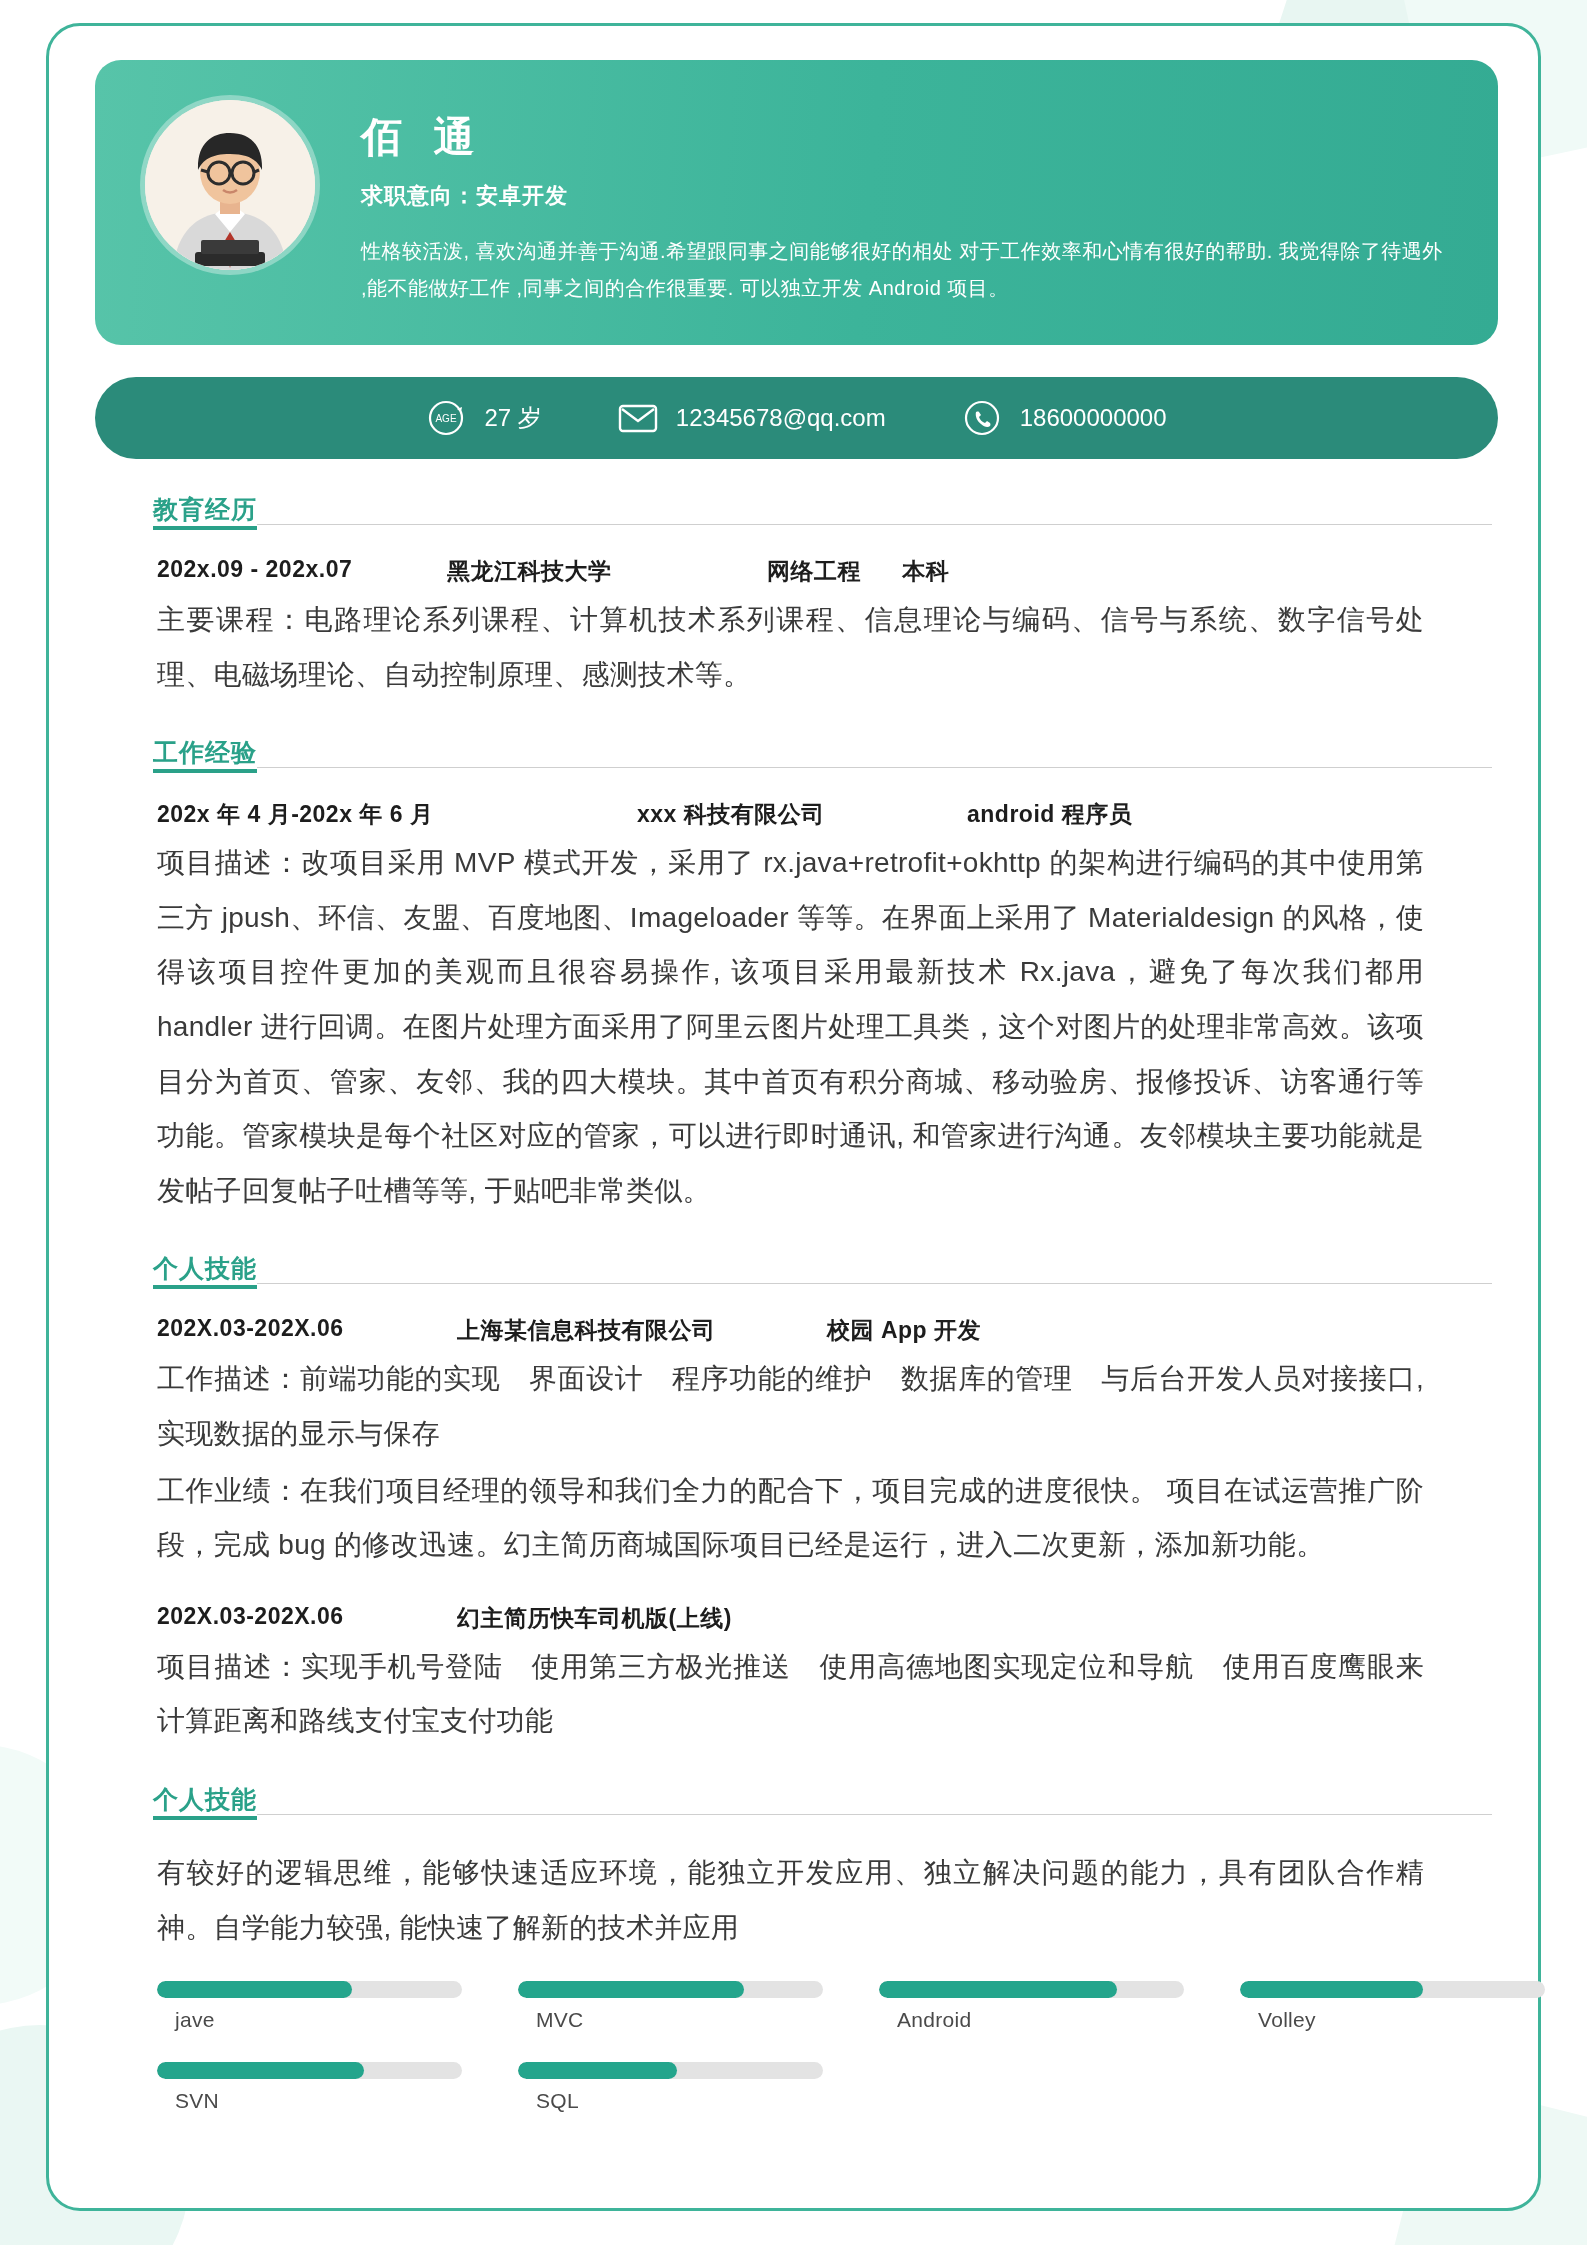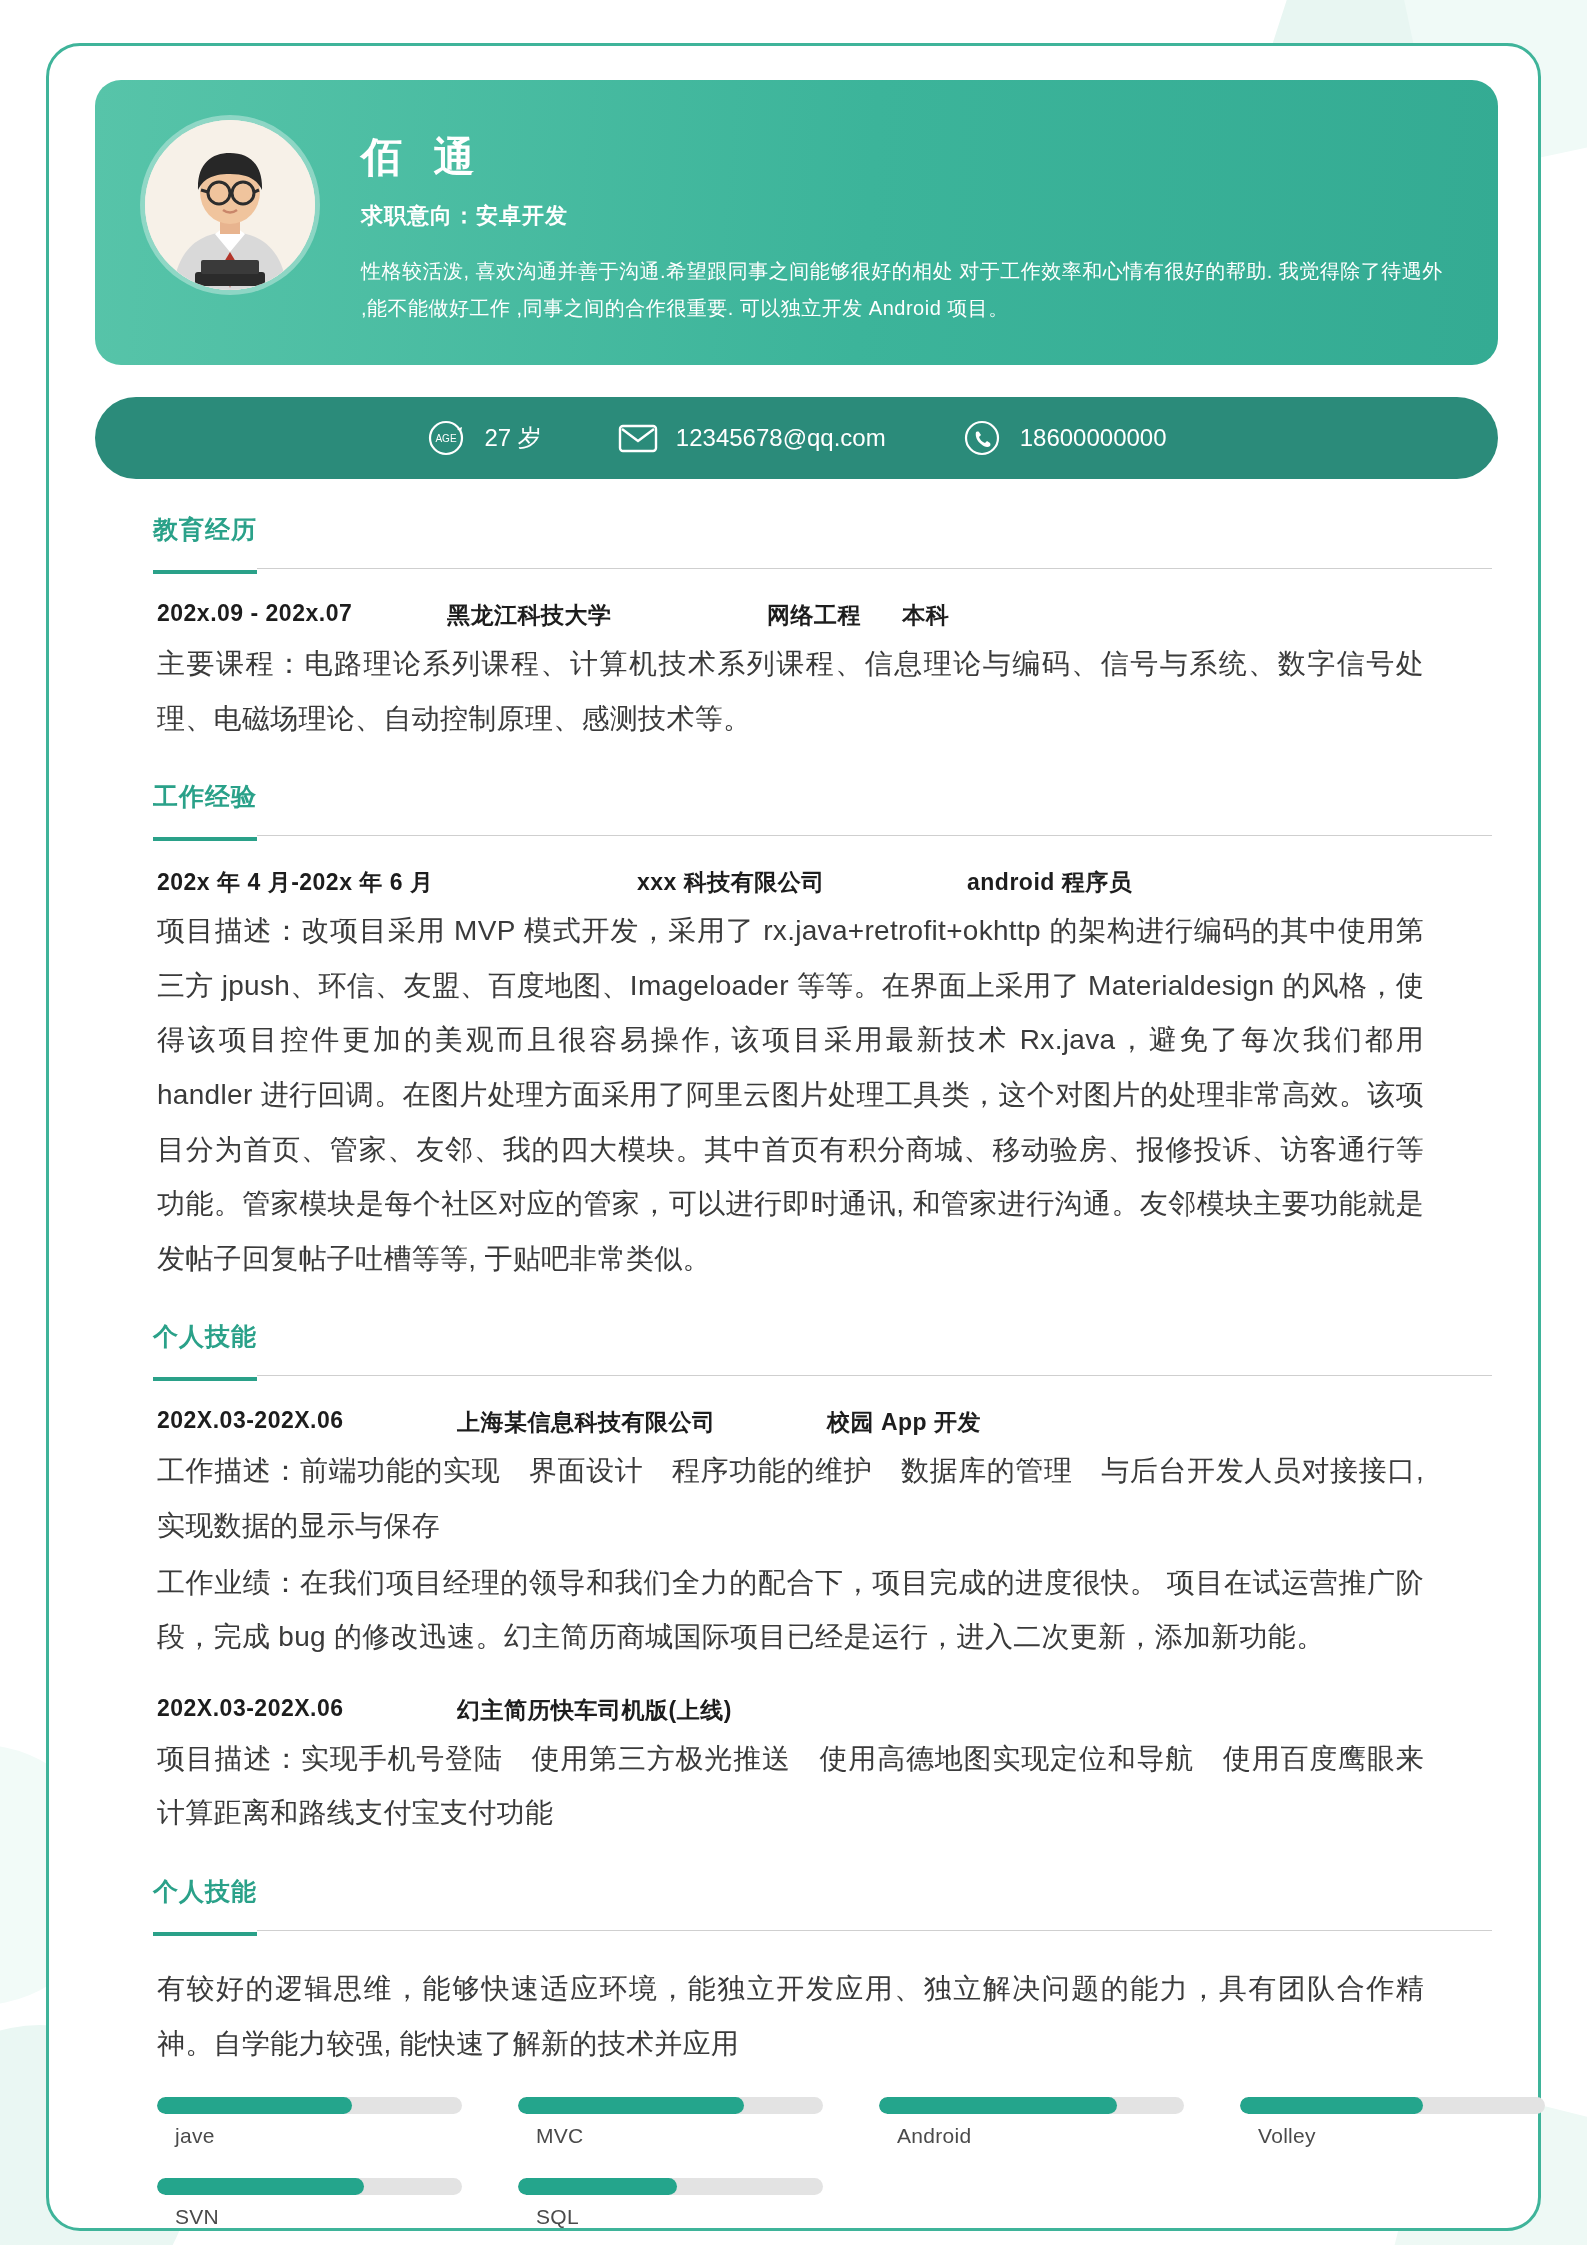--- a/index.html
+++ b/index.html
@@ -51,21 +51,21 @@
     width: 240px; height: 210px;
     background: #eef9f5;
     border-radius: 26px;
     transform: rotate(14deg);
   }
 
   
   .frame {
     position: absolute;
     left: 46px;
-    top: 43px;
+    top: 23px;
     width: 1495px;
     height: 2188px;
     border: 3px solid #3fb49a;
     border-radius: 34px;
     background: #ffffff;
   }
 
   .content {
     position: relative;
     padding: 34px 46px 0 46px;
@@ -147,21 +147,21 @@
     display: flex;
     align-items: flex-end;
     gap: 0;
     padding-left: 58px;
   }
   .sec-title {
     font-size: 25px;
     font-weight: bold;
     color: #2aa189;
     letter-spacing: 1px;
-    padding-bottom: 24px;
+    padding-bottom: 0;
     border-bottom: 4px solid #2aa189;
     white-space: nowrap;
     font-family: Liberation Serif, serif;
   }
   .sec-rule {
     flex: 1 1 auto;
     height: 1px;
     background: #cfcfcf;
     margin-bottom: 5px;
   }

